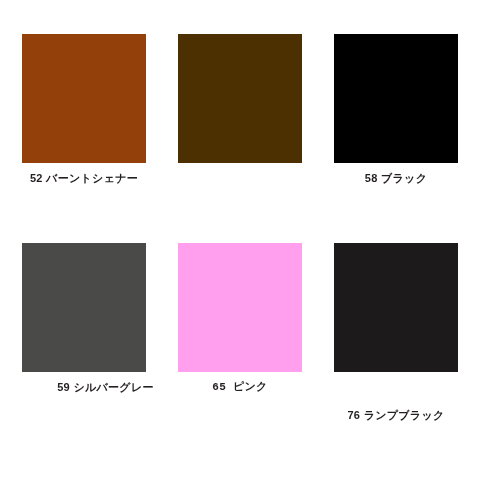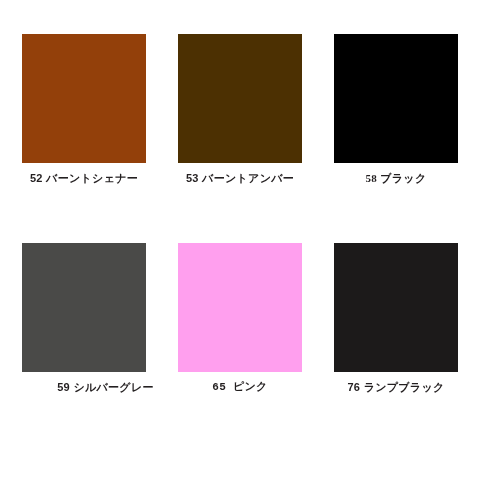--- a/index.html
+++ b/index.html
@@ -54,36 +54,35 @@
 
 <div id="swatch-grid">
 
   <div class="swatch-cell">
     <div class="swatch-chip" style="background-color: rgb(147, 64, 10);"></div>
     <div class="swatch-label" style="color: rgb(35, 31, 32);">52 バーントシェナー</div>
   </div>
 
   <div class="swatch-cell">
     <div class="swatch-chip" style="background-color: rgb(76, 48, 2);"></div>
-    <div class="swatch-label" style="color: rgb(35, 31, 32);">53 バーントアンバー</div>
   </div>
 
   <div class="swatch-cell">
     <div class="swatch-chip" style="background-color: rgb(0, 0, 0);"></div>
-    <div class="swatch-label" style="color: rgb(35, 31, 32); font-family: Liberation Serif, serif;">58 ブラック</div>
+    <div class="swatch-label" style="color: rgb(35, 31, 32);">58 ブラック</div>
   </div>
 
   <div class="swatch-cell">
     <div class="swatch-chip" style="background-color: rgb(74, 74, 72);"></div>
     <div class="swatch-label" style="color: rgb(35, 31, 32); padding-left: 43px;">59 シルバーグレー</div>
   </div>
 
   <div class="swatch-cell">
     <div class="swatch-chip" style="background-color: rgb(255, 159, 238);"></div>
     <div class="swatch-label" style="color: rgb(35, 31, 32); font-family: Liberation Mono, monospace;">65 ピンク</div>
   </div>
 
   <div class="swatch-cell">
     <div class="swatch-chip" style="background-color: rgb(28, 26, 26);"></div>
-    <div class="swatch-label" style="color: rgb(35, 31, 32);">76 ランプブラック</div>
+    <div class="swatch-label" style="color: rgb(35, 31, 32); margin-top: 28px;">76 ランプブラック</div>
   </div>
 
 </div>
 
 </body></html>

